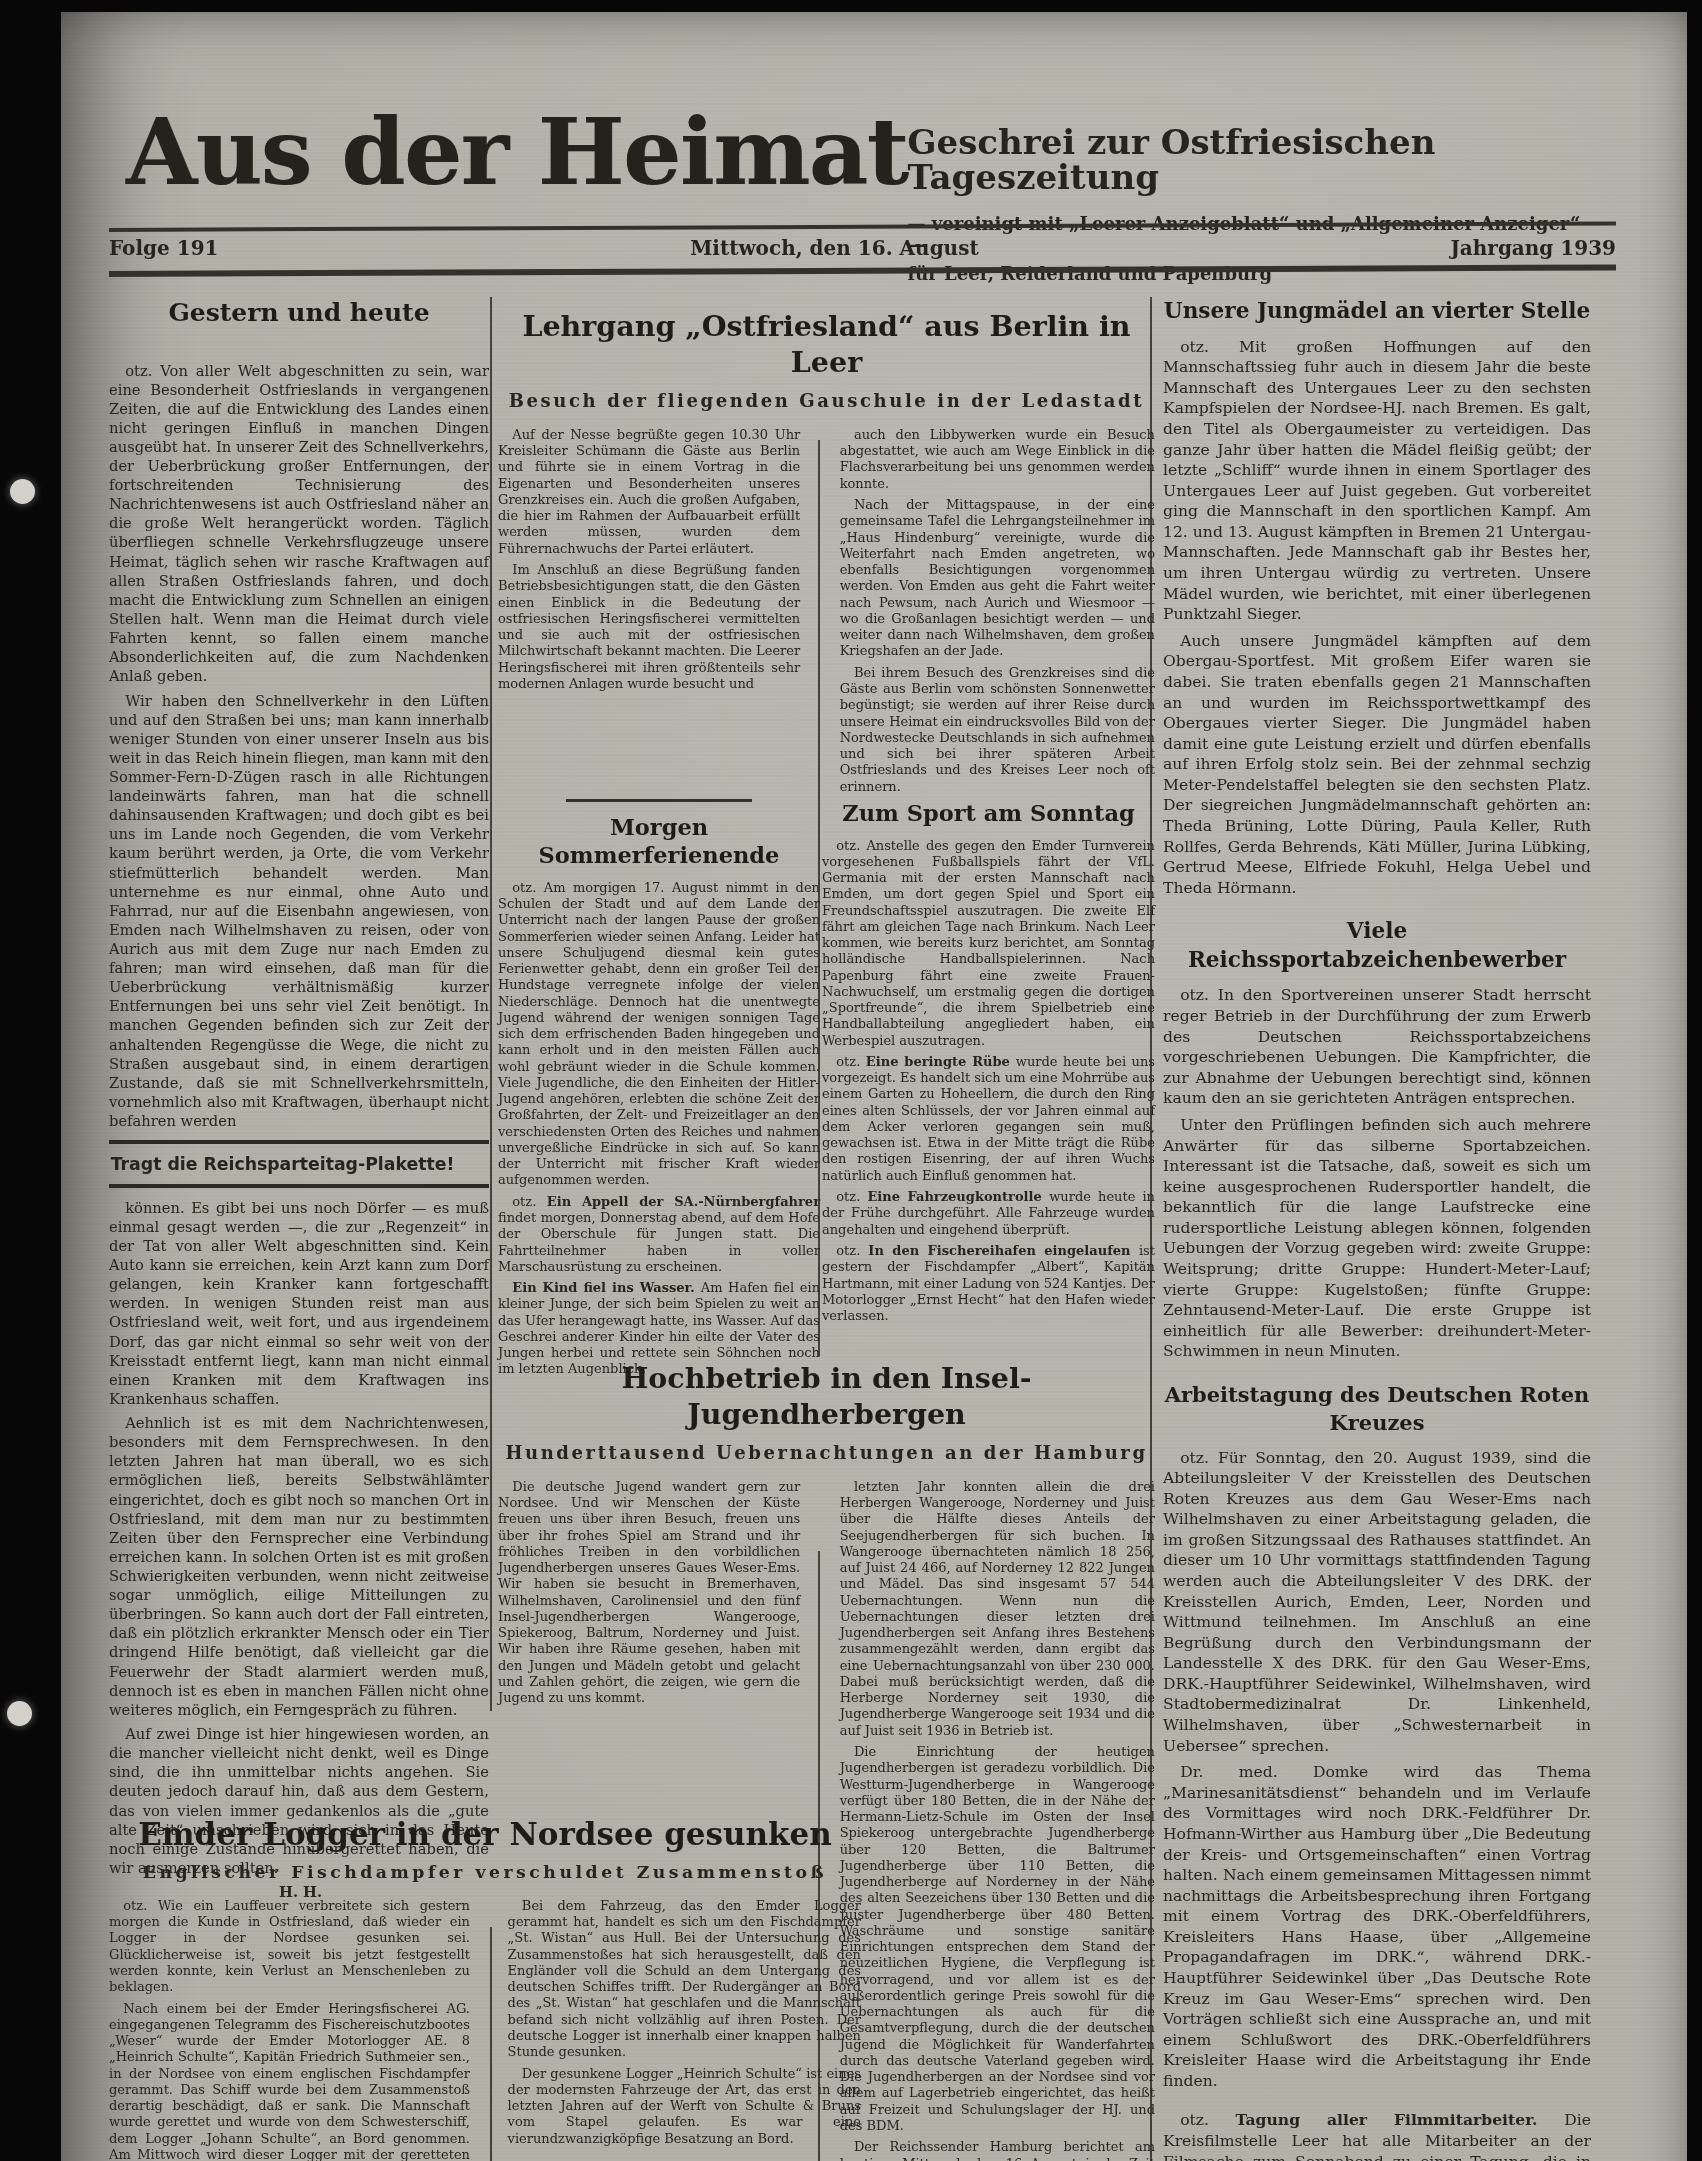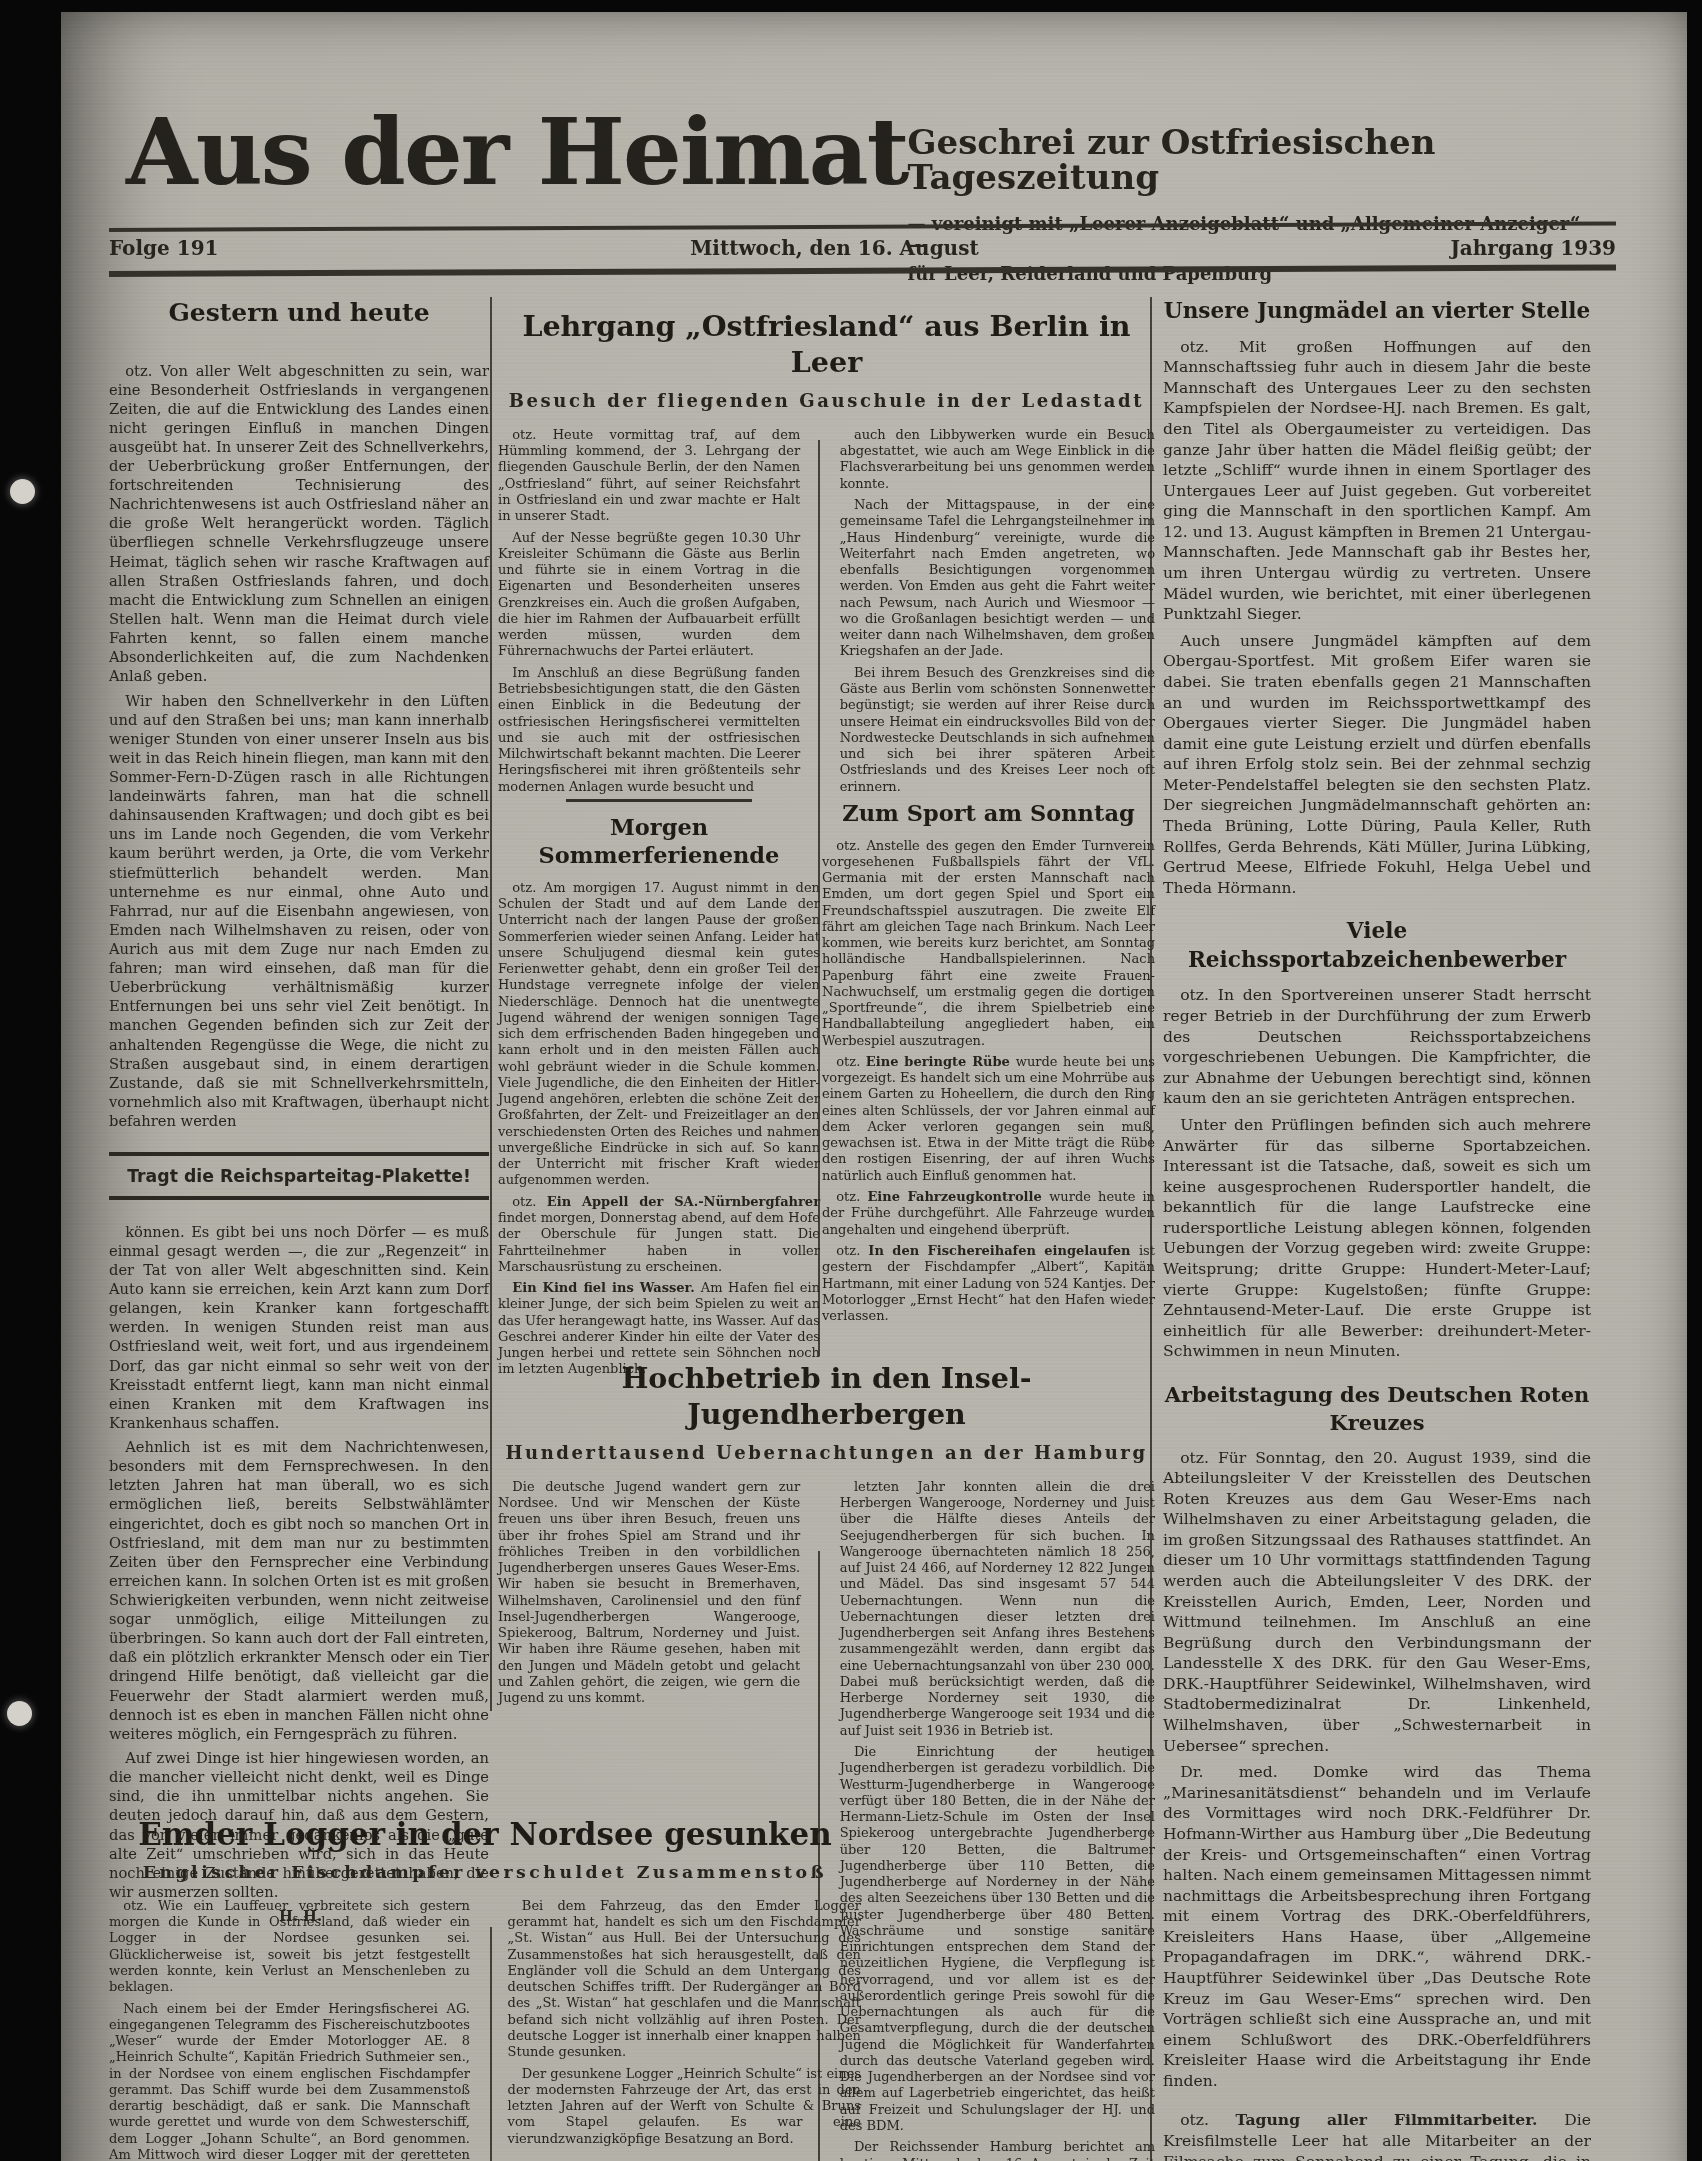--- a/index.html
+++ b/index.html
@@ -42,23 +42,23 @@
   .vr-c{left:757px;top:428px;height:916px;}
   .vr-d{left:757px;top:1539px;height:618px;}
   .vr-e{left:1089px;top:285px;height:1932px;}
 
   
   .art{position:absolute;text-align:justify;}
   .art p{margin:0 0 5.2px;text-indent:1.1em;}
   .art h2,.art h3{text-align:center;font-weight:700;color:#1d1c17;}
   #art-gestern{left:48px;top:285px;width:380px;font-size:14.7px;line-height:1.30;}
   #art-gestern h3{font-size:25px;margin:0 0 31px;}
-  .banner{margin:22px 0;padding:8.6px 1.7px;border-top:4.8px solid #2b2922;border-bottom:4.8px solid #2b2922;
+  .banner{margin:10px 0;padding:8.6px 1.7px;border-top:4.8px solid #2b2922;border-bottom:4.8px solid #2b2922;
         font-family:"DejaVu Sans","Liberation Sans",sans-serif;font-weight:700;font-size:17.3px;
-        text-align:center;white-space:nowrap;text-indent:0;}
+        text-align:left;white-space:nowrap;text-indent:0;}
   .sig{text-align:center;font-weight:700;padding-right:13px;text-indent:0;}
 
   #art-lehrgang{left:437px;top:297px;width:657px;font-size:13px;line-height:1.25;}
   #art-lehrgang h2{font-size:28.5px;margin:0 0 9.5px;}
   #art-hochbetrieb{left:437px;top:1349px;width:657px;font-size:13px;line-height:1.25;}
   #art-hochbetrieb h2{font-size:28.5px;margin:0 0 9.5px;}
   #art-logger{left:48px;top:1803px;width:752px;font-size:13px;line-height:1.25;}
   #art-logger h2{font-size:31px;margin:0 0 7.8px;}
   .subhead{text-align:center;font-weight:700;font-size:18px;letter-spacing:2.6px;margin:0 0 14.7px;}
   #art-logger .subhead{font-size:17.3px;letter-spacing:3.5px;}
@@ -125,21 +125,20 @@
       <p>Aehnlich ist es mit dem Nachrichtenwesen, besonders mit dem Fernsprechwesen. In den letzten Jahren hat man überall, wo es sich ermöglichen ließ, bereits Selbstwählämter eingerichtet, doch es gibt noch so manchen Ort in Ostfriesland, mit dem man nur zu bestimmten Zeiten über den Fernsprecher eine Verbindung erreichen kann. In solchen Orten ist es mit großen Schwierigkeiten verbunden, wenn nicht zeitweise sogar unmöglich, eilige Mitteilungen zu überbringen. So kann auch dort der Fall eintreten, daß ein plötzlich erkrankter Mensch oder ein Tier dringend Hilfe benötigt, daß vielleicht gar die Feuerwehr der Stadt alarmiert werden muß, dennoch ist es eben in manchen Fällen nicht ohne weiteres möglich, ein Ferngespräch zu führen.</p>
       <p>Auf zwei Dinge ist hier hingewiesen worden, an die mancher vielleicht nicht denkt, weil es Dinge sind, die ihn unmittelbar nichts angehen. Sie deuten jedoch darauf hin, daß aus dem Gestern, das von vielen immer gedankenlos als die „gute alte Zeit“ umschrieben wird, sich in das Heute noch einige Zustände hinübergerettet haben, die wir ausmerzen sollten.</p>
       <p class="sig">H. H.</p>
     </article>
 
     <article class="art" id="art-lehrgang">
       <h2>Lehrgang „Ostfriesland“ aus Berlin in Leer</h2>
       <div class="subhead">Besuch der fliegenden Gauschule in der Ledastadt</div>
       <div class="cols">
         <div class="colA">
-          <p>otz. Heute vormittag traf, auf dem Hümmling kommend, der 3. Lehrgang der fliegenden Gauschule Berlin, der den Namen „Ostfriesland“ führt, auf seiner Reichsfahrt in Ostfriesland ein und zwar machte er Halt in unserer Stadt.</p>
           <p>Auf der Nesse begrüßte gegen 10.30 Uhr Kreisleiter Schümann die Gäste aus Berlin und führte sie in einem Vortrag in die Eigenarten und Besonderheiten unseres Grenzkreises ein. Auch die großen Aufgaben, die hier im Rahmen der Aufbauarbeit erfüllt werden müssen, wurden dem Führernachwuchs der Partei erläutert.</p>
           <p>Im Anschluß an diese Begrüßung fanden Betriebsbesichtigungen statt, die den Gästen einen Einblick in die Bedeutung der ostfriesischen Heringsfischerei vermittelten und sie auch mit der ostfriesischen Milchwirtschaft bekannt machten. Die Leerer Heringsfischerei mit ihren größtenteils sehr modernen Anlagen wurde besucht und</p>
         </div>
         <div class="colB">
           <p>auch den Libbywerken wurde ein Besuch abgestattet, wie auch am Wege Einblick in die Flachsverarbeitung bei uns genommen werden konnte.</p>
           <p>Nach der Mittagspause, in der eine gemeinsame Tafel die Lehrgangsteilnehmer im „Haus Hindenburg“ vereinigte, wurde die Weiterfahrt nach Emden angetreten, wo ebenfalls Besichtigungen vorgenommen werden. Von Emden aus geht die Fahrt weiter nach Pewsum, nach Aurich und Wiesmoor — wo die Großanlagen besichtigt werden — und weiter dann nach Wilhelmshaven, dem großen Kriegshafen an der Jade.</p>
           <p>Bei ihrem Besuch des Grenzkreises sind die Gäste aus Berlin vom schönsten Sonnenwetter begünstigt; sie werden auf ihrer Reise durch unsere Heimat ein eindrucksvolles Bild von der Nordwestecke Deutschlands in sich aufnehmen und sich bei ihrer späteren Arbeit Ostfrieslands und des Kreises Leer noch oft erinnern.</p>
         </div>
       </div>
     </article>

